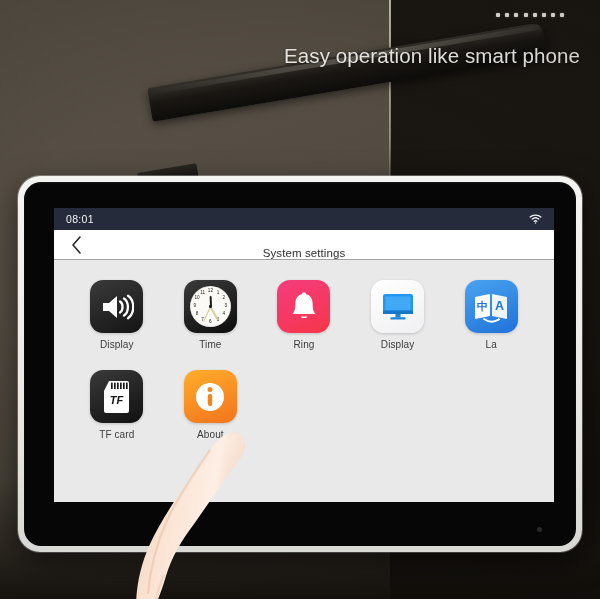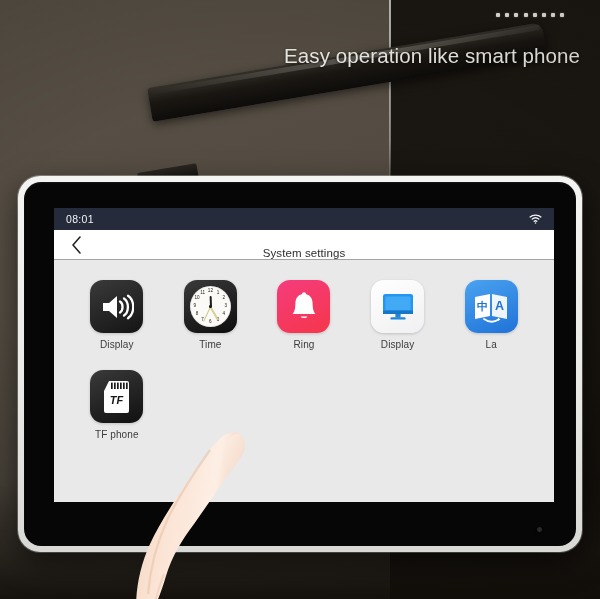--- a/index.html
+++ b/index.html
@@ -369,21 +369,31 @@
           <rect x="8" y="2.6" width="1.7" height="6.4"></rect>
           <rect x="11" y="2.6" width="1.7" height="6.4"></rect>
           <rect x="14" y="2.6" width="1.7" height="6.4"></rect>
           <rect x="17" y="2.6" width="1.7" height="6.4"></rect>
           <rect x="20" y="2.6" width="1.7" height="6.4"></rect>
           <rect x="23" y="2.6" width="1.7" height="6.4"></rect>
         </g>
         <text x="13.5" y="23.5" font-family="'Liberation Sans',sans-serif" font-size="11" font-weight="bold" font-style="italic" fill="#171717" text-anchor="middle">TF</text>
       </svg>
                 </div>
-                <div class="app-label">TF phone</div>
+                <div class="app-label">TF card</div>
+              </div>
+              <div class="app">
+                <div class="tile t-about">
+      <svg width="36" height="36" viewBox="0 0 36 36">
+        <circle cx="18" cy="18" r="14" fill="#ffffff"></circle>
+        <circle cx="18" cy="10.6" r="2.5" fill="#f2871c"></circle>
+        <rect x="15.8" y="15" width="4.4" height="12" rx="2" fill="#f2871c"></rect>
+      </svg>
+                </div>
+                <div class="app-label">About</div>
               </div>
             </div>
         </div>
 
       </div>
       <div class="chin-dot"></div>
     </div>
   </div>
 
   <div class="finger">

